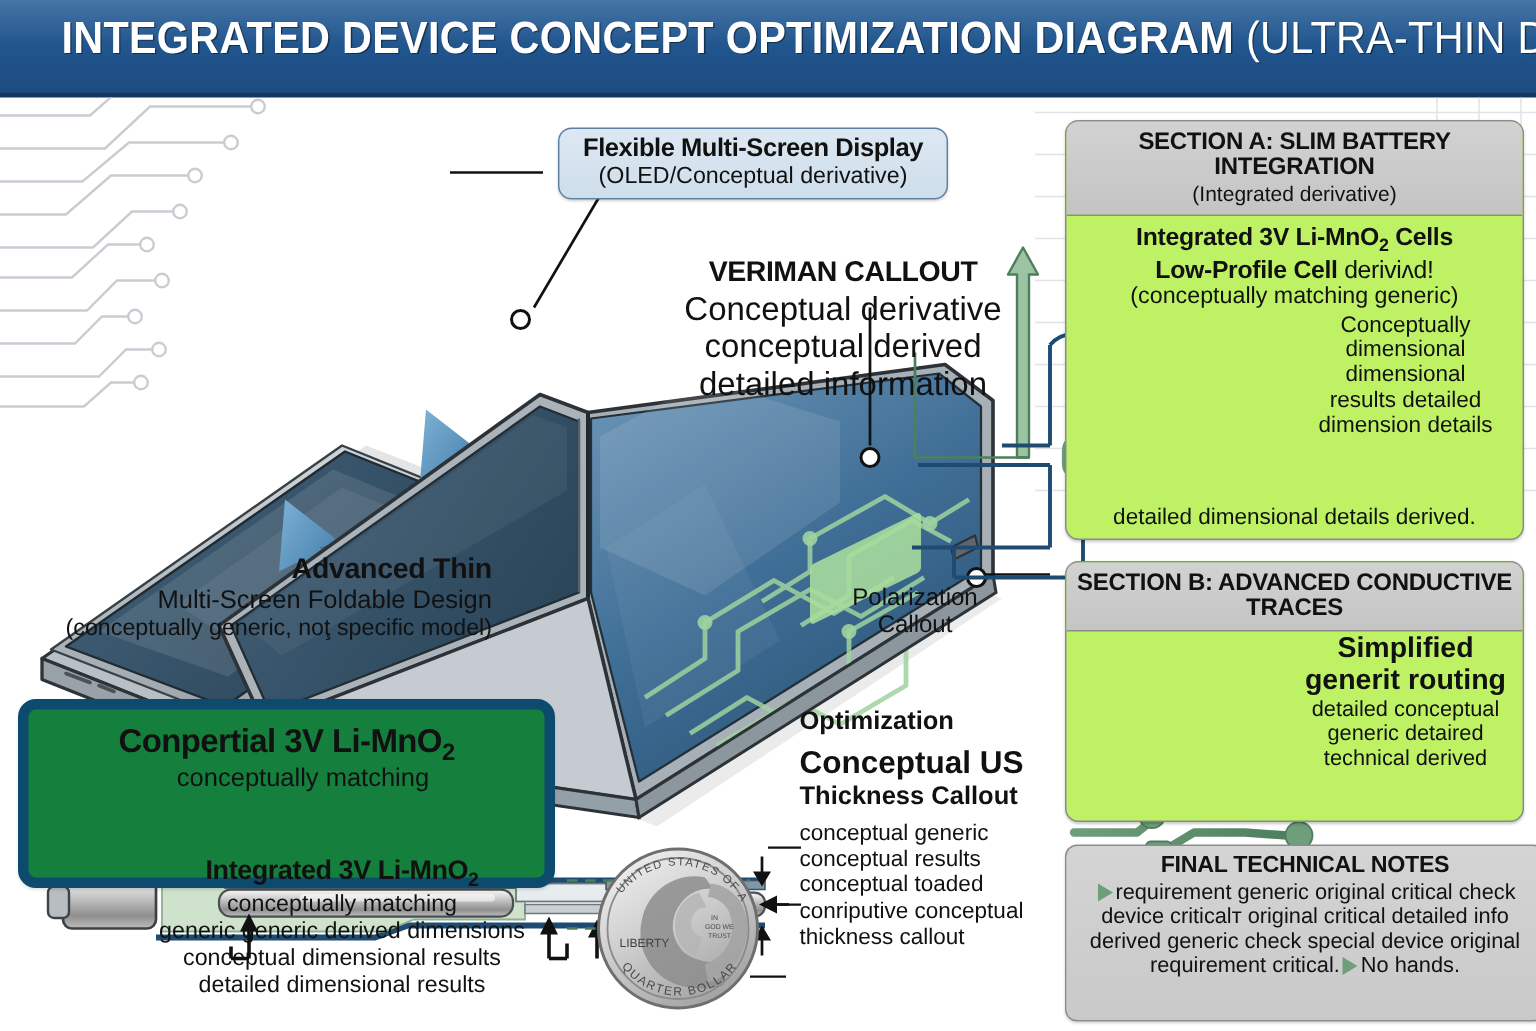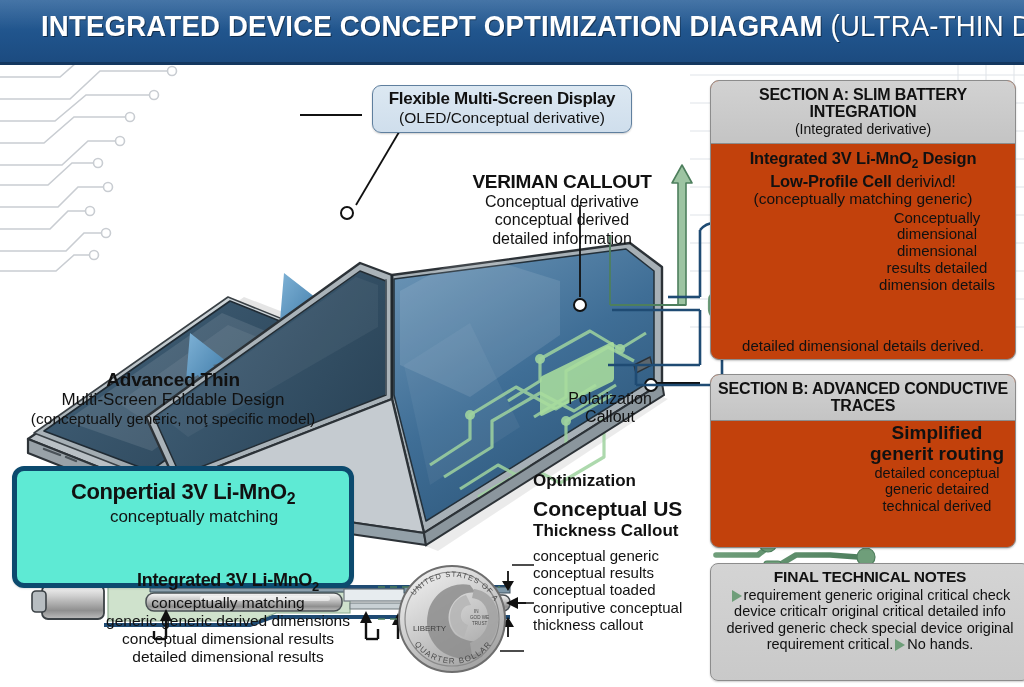--- a/index.html
+++ b/index.html
@@ -31,21 +31,21 @@
   }
   .header-title .sub{font-weight:normal;}
   .header-rule{position:absolute;left:0;top:62px;width:1024px;height:3px;background:#14375f;}
 
   
   .bgsvg{position:absolute;left:0;top:65px;width:1024px;height:622px;}
 
   
   .panel{
     position:absolute;border:1px solid #8c8c8c;border-radius:9px;
-    background:#c2410c;box-shadow:0 1px 2px rgba(0,0,0,.22);
+    background:#bef264;box-shadow:0 1px 2px rgba(0,0,0,.22);
     overflow:hidden;
   }
   .panel-head{
     background:linear-gradient(180deg,#d2d2d2 0%,#c4c4c4 100%);
     border-bottom:1px solid #8c8c8c;
     text-align:center;padding:5px 6px 6px 6px;color:#111;
   }
   .panel-head .ttl{font-size:16px;font-weight:bold;line-height:1.07;letter-spacing:-.2px;}
   .panel-head .sttl{font-size:14px;font-weight:normal;line-height:1.15;margin-top:1px;}
   .panel-body{padding:5px 8px 6px 8px;color:#111;}
@@ -86,40 +86,40 @@
     background:linear-gradient(180deg,#dce8f2 0%,#cfdeec 100%);
     box-shadow:0 1px 2px rgba(0,0,0,.2);
     text-align:center;padding:4px 9px 5px 9px;color:#111;
   }
   .callout-box .l1{font-size:17px;font-weight:bold;line-height:1.1;letter-spacing:-.3px;}
   .callout-box .l2{font-size:15.5px;line-height:1.15;}
 
   .freetext{position:absolute;color:#111;}
   .veriman{width:220px;text-align:center;}
   .veriman .t1{font-size:19px;font-weight:bold;letter-spacing:-.3px;line-height:1.1;}
-  .veriman .t2{font-size:16px;line-height:1.15;}
+  .veriman .t2{font-size:22px;line-height:1.15;}
 
   .advanced{width:310px;text-align:center;}
   .advanced .t1{font-size:19px;font-weight:bold;line-height:1.12;letter-spacing:-.2px;}
   .advanced .t2{font-size:17px;line-height:1.15;}
   .advanced .t3{font-size:15.5px;line-height:1.15;}
 
   .polar{width:120px;text-align:center;font-size:16px;line-height:1.14;}
 
   .thicklab{width:180px;}
   .thicklab .r1{font-size:16px;line-height:1.14;}
   .thicklab .r2{font-size:17px;font-weight:bold;line-height:1.14;}
   .thicklab .r3{font-size:21px;font-weight:bold;line-height:1.14;margin-top:7px;}
   .thicklab .r4{font-size:17px;font-weight:bold;line-height:1.14;}
   .thicklab .small{font-size:15px;line-height:1.16;margin-top:6px;}
 
   
   .greenpanel{
-    position:absolute;border:5px solid #0c4a6e;border-radius:12px;
-    background:#5eead4;box-shadow:0 1px 2px rgba(0,0,0,.12);
+    position:absolute;border:7px solid #0c4a6e;border-radius:12px;
+    background:#15803d;box-shadow:0 1px 2px rgba(0,0,0,.12);padding-left:12px;
   }
   .gp-title{
     position:absolute;left:0;top:8px;width:100%;text-align:center;
     font-size:22px;font-weight:bold;letter-spacing:-.4px;color:#111;
   }
   .gp-sub{
     position:absolute;left:0;top:36px;width:100%;text-align:center;
     font-size:17px;color:#111;
   }
   .batcap{
@@ -485,21 +485,21 @@
     <div class="l2">(OLED/Conceptual derivative)</div>
   </div>
 
   <div class="freetext veriman" style="left:452px;top:172px;">
     <div class="t1">VERIMAN CALLOUT</div>
     <div class="t2">Conceptual derivative</div>
     <div class="t2">conceptual derived</div>
     <div class="t2">detailed information</div>
   </div>
 
-  <div class="freetext advanced" style="left:18px;top:369px;">
+  <div class="freetext advanced" style="left:18px;top:369px;text-align:right;">
     <div class="t1">Advanced Thin</div>
     <div class="t2">Multi-Screen Foldable Design</div>
     <div class="t3">(conceptually generic, noţ specific model)</div>
   </div>
 
   <div class="freetext polar" style="left:550px;top:390px;">
     <div>Polarization</div>
     <div>Callout</div>
   </div>
 
@@ -533,21 +533,21 @@
     <div class="s">detailed dimensional results</div>
   </div>
 
   <div class="panel" style="left:710px;top:80px;width:304px;height:278px;">
     <div class="panel-head">
       <div class="ttl">SECTION A: SLIM BATTERY INTEGRATION</div>
       <div class="sttl">(Integrated derivative)</div>
     </div>
     <div class="panel-body">
       <div class="secA-h1">
-        <span>Integrated 3V Li-MnO</span><span class="sub2">2</span><span> Design</span>
+        <span>Integrated 3V Li-MnO</span><span class="sub2">2</span><span> Cells</span>
       </div>
       <div class="secA-h2">
         <b>Low-Profile Cell</b><span class="thin"> deriviʌd!</span>
       </div>
       <div class="secA-h3">(conceptually matching generic)</div>
       <div class="secA-grid">
         <div class="secA-txt">
           <div>Conceptually</div>
           <div>dimensional</div>
           <div>dimensional</div>

